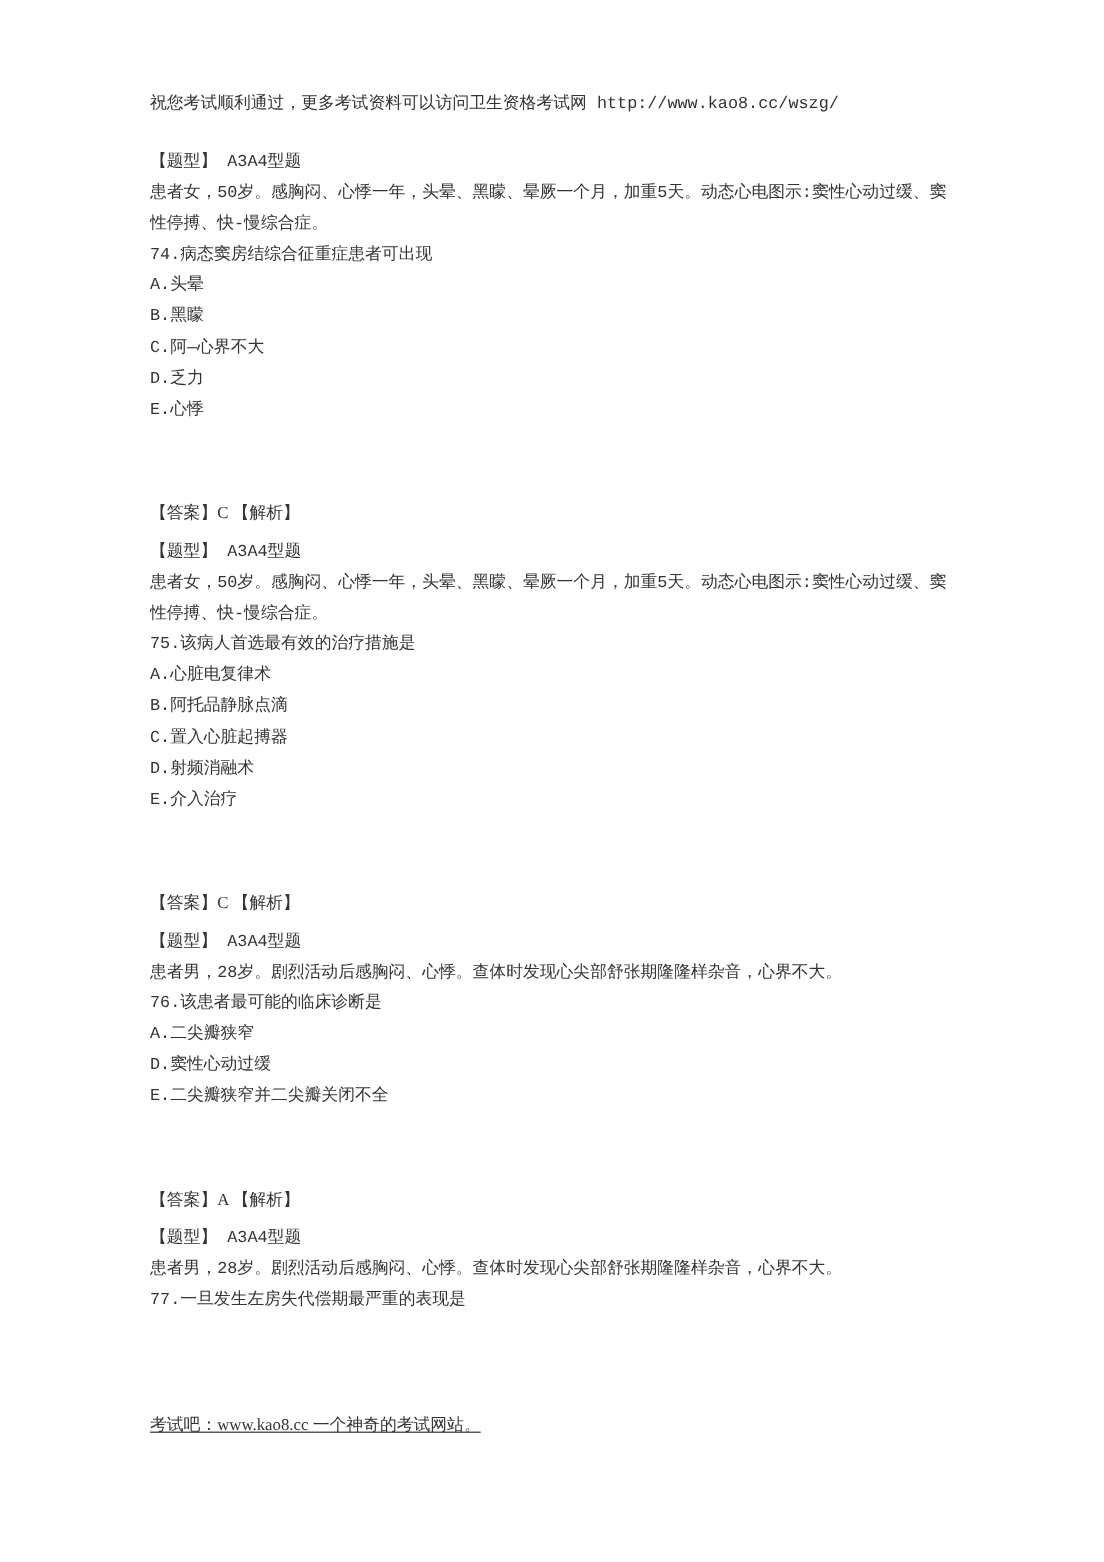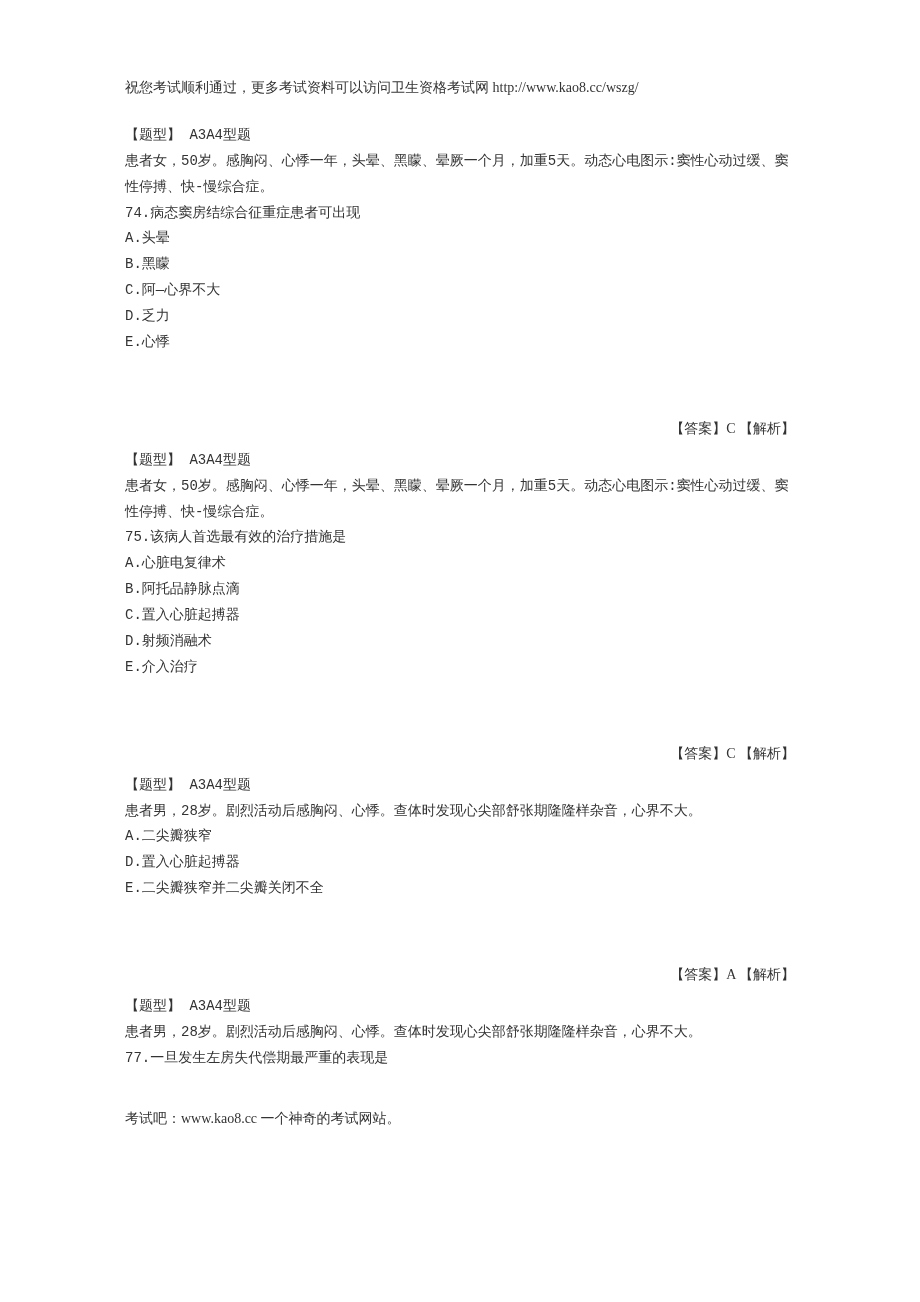--- a/index.html
+++ b/index.html
@@ -11,35 +11,36 @@
       background: #ffffff;
       font-family: "SimSun", "宋体", serif;
       font-size: 14px;
       line-height: 1.85;
       color: #333333;
       width: 920px;
       padding: 75px 125px 60px 125px;
     }
     .header {
       margin-bottom: 22px;
+      font-family: Liberation Mono, monospace;
     }
     .question-block {
       margin-bottom: 10px;
       font-family: Liberation Mono, monospace;
     }
     .question-block .line {
       display: block;
     }
     .answer-block {
       margin-top: 60px;
       margin-bottom: 6px;
-      text-align: right;
     }
     .footer {
-      margin-top: 34px;
+      margin-top: 78px;
+      text-decoration: underline;
     }
   </style>
 </head>
 <body>
 
 <div class="header">
   <span>祝您考试顺利通过，更多考试资料可以访问卫生资格考试网 http://www.kao8.cc/wszg/</span>
 </div>
 
 <div class="question-block">
@@ -70,22 +71,23 @@
 </div>
 
 <div class="answer-block">
   <span class="line">【答案】C</span>
   <span class="line">【解析】</span>
 </div>
 
 <div class="question-block">
   <span class="line">【题型】 A3A4型题</span>
   <span class="line">患者男，28岁。剧烈活动后感胸闷、心悸。查体时发现心尖部舒张期隆隆样杂音，心界不大。</span>
+  <span class="line">76.该患者最可能的临床诊断是</span>
   <span class="line">A.二尖瓣狭窄</span>
-  <span class="line">D.置入心脏起搏器</span>
+  <span class="line">D.窦性心动过缓</span>
   <span class="line">E.二尖瓣狭窄并二尖瓣关闭不全</span>
 </div>
 
 <div class="answer-block">
   <span class="line">【答案】A</span>
   <span class="line">【解析】</span>
 </div>
 
 <div class="question-block">
   <span class="line">【题型】 A3A4型题</span>

